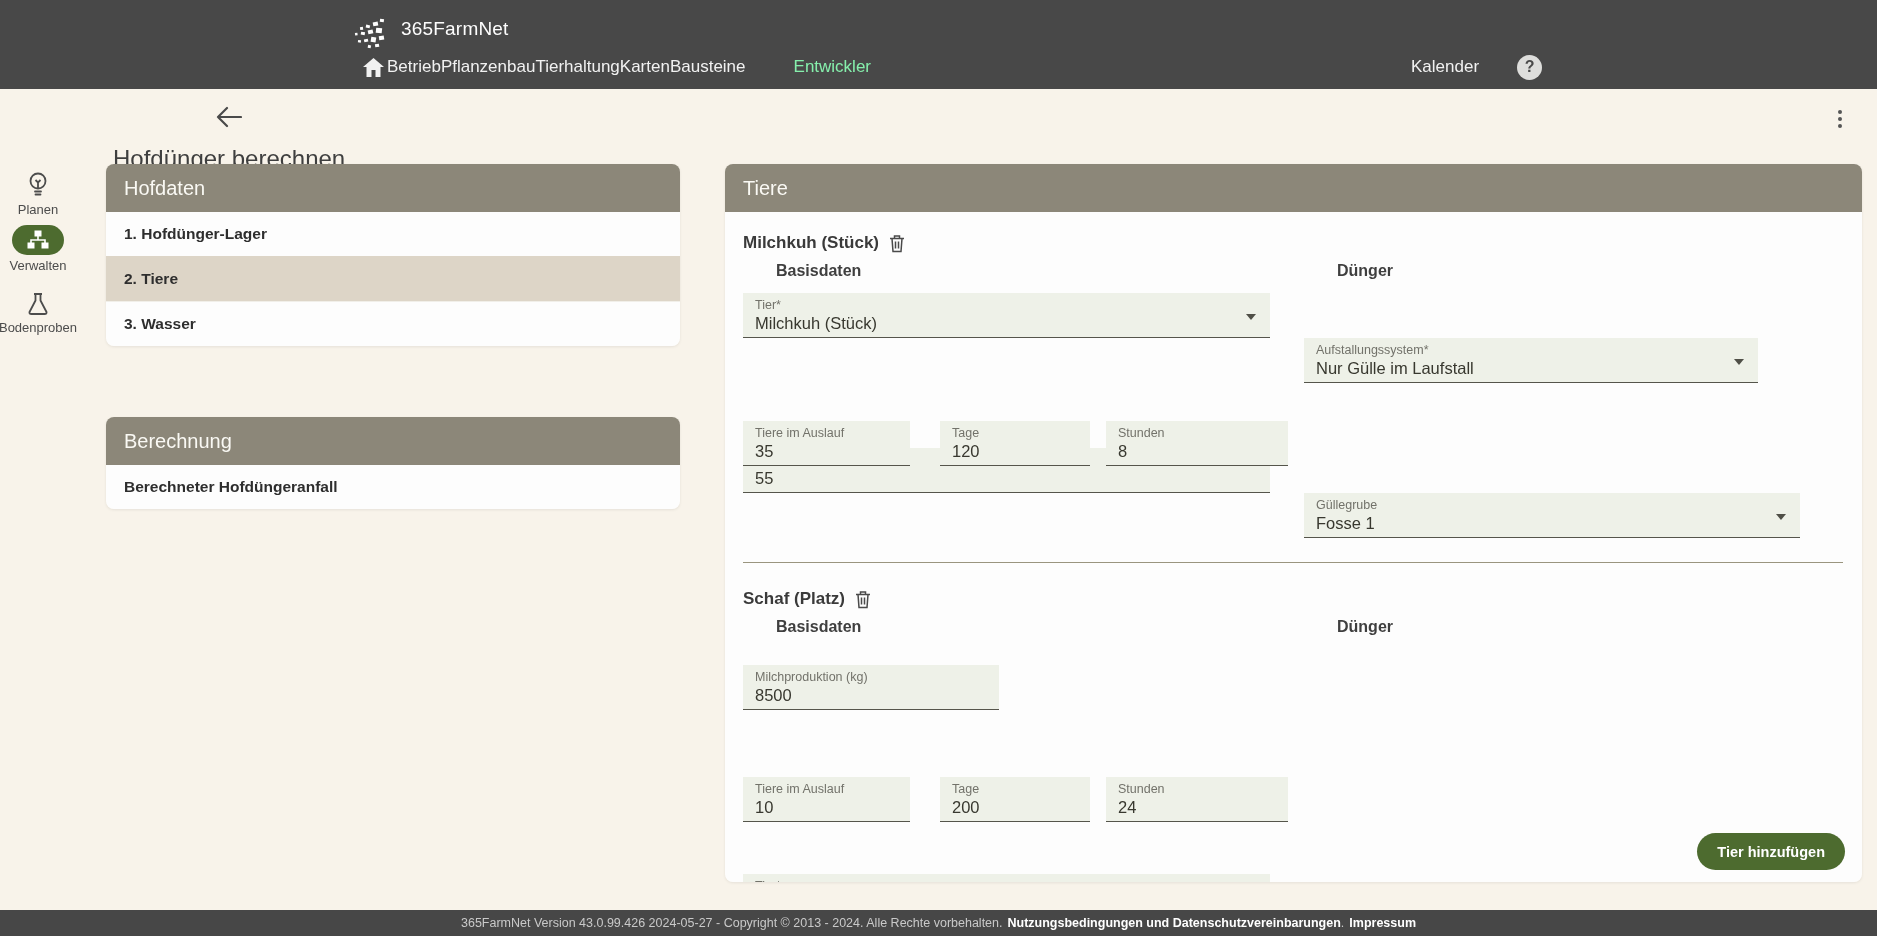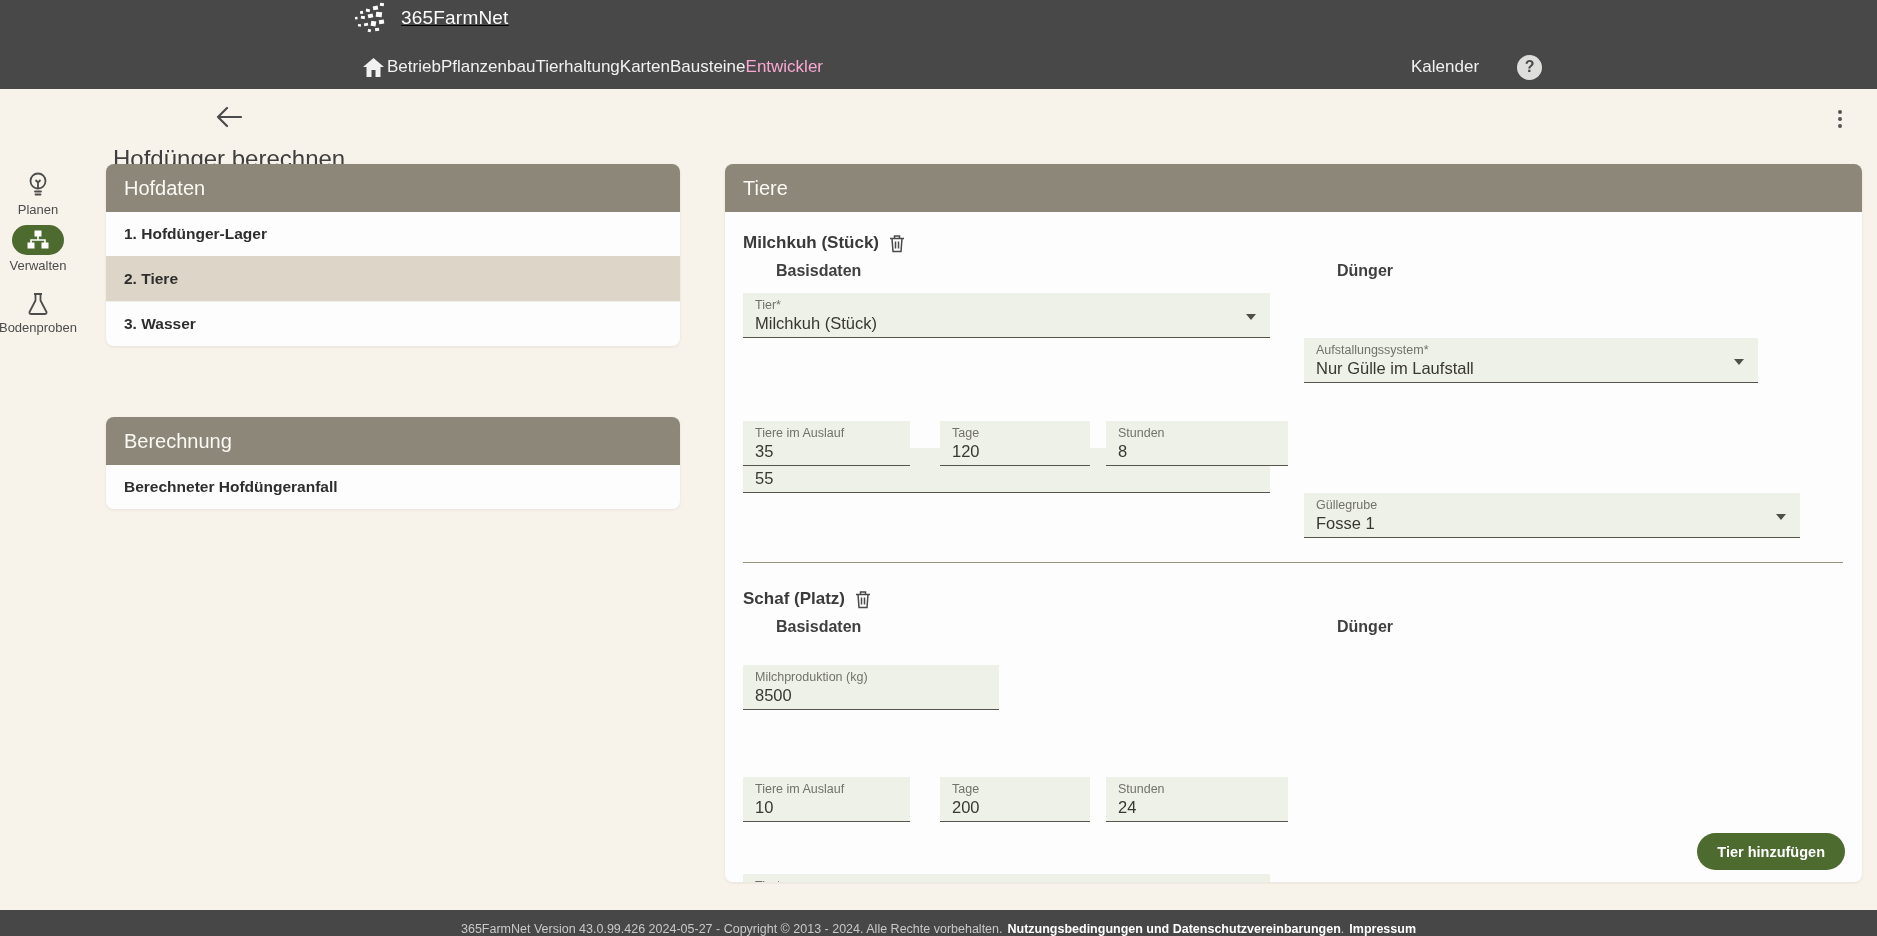--- a/index.html
+++ b/index.html
@@ -3,25 +3,25 @@
 <meta charset="utf-8">
 <style>
   html,body{margin:0;padding:0;}
   body{
     width:1877px;height:936px;position:relative;overflow:hidden;
     background:#f8f3ea;font-family:"Liberation Sans",sans-serif;
     -webkit-font-smoothing:antialiased;
   }
   
   .top-header{position:absolute;top:0;left:0;width:1877px;height:89px;background:#484848;}
-  .brand{position:absolute;left:352px;top:2px;display:flex;align-items:center;gap:5px;text-decoration:underline;}
+  .brand{position:absolute;left:352px;top:18px;display:flex;gap:5px;}
   .brand-text{color:#fdfdfd;font-size:19px;font-weight:500;letter-spacing:.2px;}
   .nav-row{position:absolute;left:363px;top:50px;height:34px;display:flex;align-items:center;}
   .nav-item{color:#f1f1f1;font-size:17px;cursor:pointer;}
-  .nav-item.active{color:#f9a8d4;}
+  .nav-item.active{color:#86efac;margin-left:48px;}
   .home-btn{display:flex;align-items:center;margin-right:3px;cursor:pointer;}
   .header-right{position:absolute;left:1411px;top:50px;height:34px;display:flex;align-items:center;gap:38px;}
   .kalender{color:#f1f1f1;font-size:17px;cursor:pointer;}
   .help-circle{width:25px;height:25px;border-radius:50%;background:#dededc;color:#4a4a4a;
     font-size:16px;font-weight:700;display:flex;align-items:center;justify-content:center;cursor:pointer;}
   
   .title-row{position:absolute;top:106px;left:113px;display:flex;align-items:center;gap:17px;flex-direction:column;}
   .back-arrow{cursor:pointer;display:flex;align-items:center;}
   .page-title{font-size:24px;color:#3f3f3f;}
   .kebab{position:absolute;top:108px;left:1836px;display:flex;flex-direction:column;gap:3px;cursor:pointer;padding:2px;}
@@ -52,21 +52,21 @@
   .f-label{display:block;font-size:12.5px;color:#72726a;line-height:14px;}
   .f-value{display:block;font-size:16.5px;color:#38382f;line-height:20px;margin-top:1px;}
   .dd-arrow{position:absolute;right:14px;bottom:17px;width:0;height:0;
     border-left:5px solid transparent;border-right:5px solid transparent;border-top:6px solid #4f4f47;}
   .row3{display:flex;}
   .divider-line{border-top:1px solid #9a957f;}
   .add-btn{height:37px;padding:0 20px;border:none;border-radius:19px;background:#4d6b2f;color:#fff;
     font-size:14.5px;font-weight:700;cursor:pointer;font-family:"Liberation Sans",sans-serif;}
   
   .footer{position:absolute;left:0;top:910px;width:1877px;height:26px;background:#474747;
-    display:flex;align-items:flex-end;justify-content:center;font-size:12.5px;color:#c9c9c9;}
+    display:flex;align-items:center;justify-content:center;font-size:12.5px;color:#c9c9c9;}
   .f-link{color:#ffffff;font-weight:600;margin-left:5px;cursor:pointer;}
   .f-sep{color:#c9c9c9;}
   svg{display:block;}
 </style>
 </head>
 <body>
 
 <div class="top-header">
   <div class="brand">
     <span>

